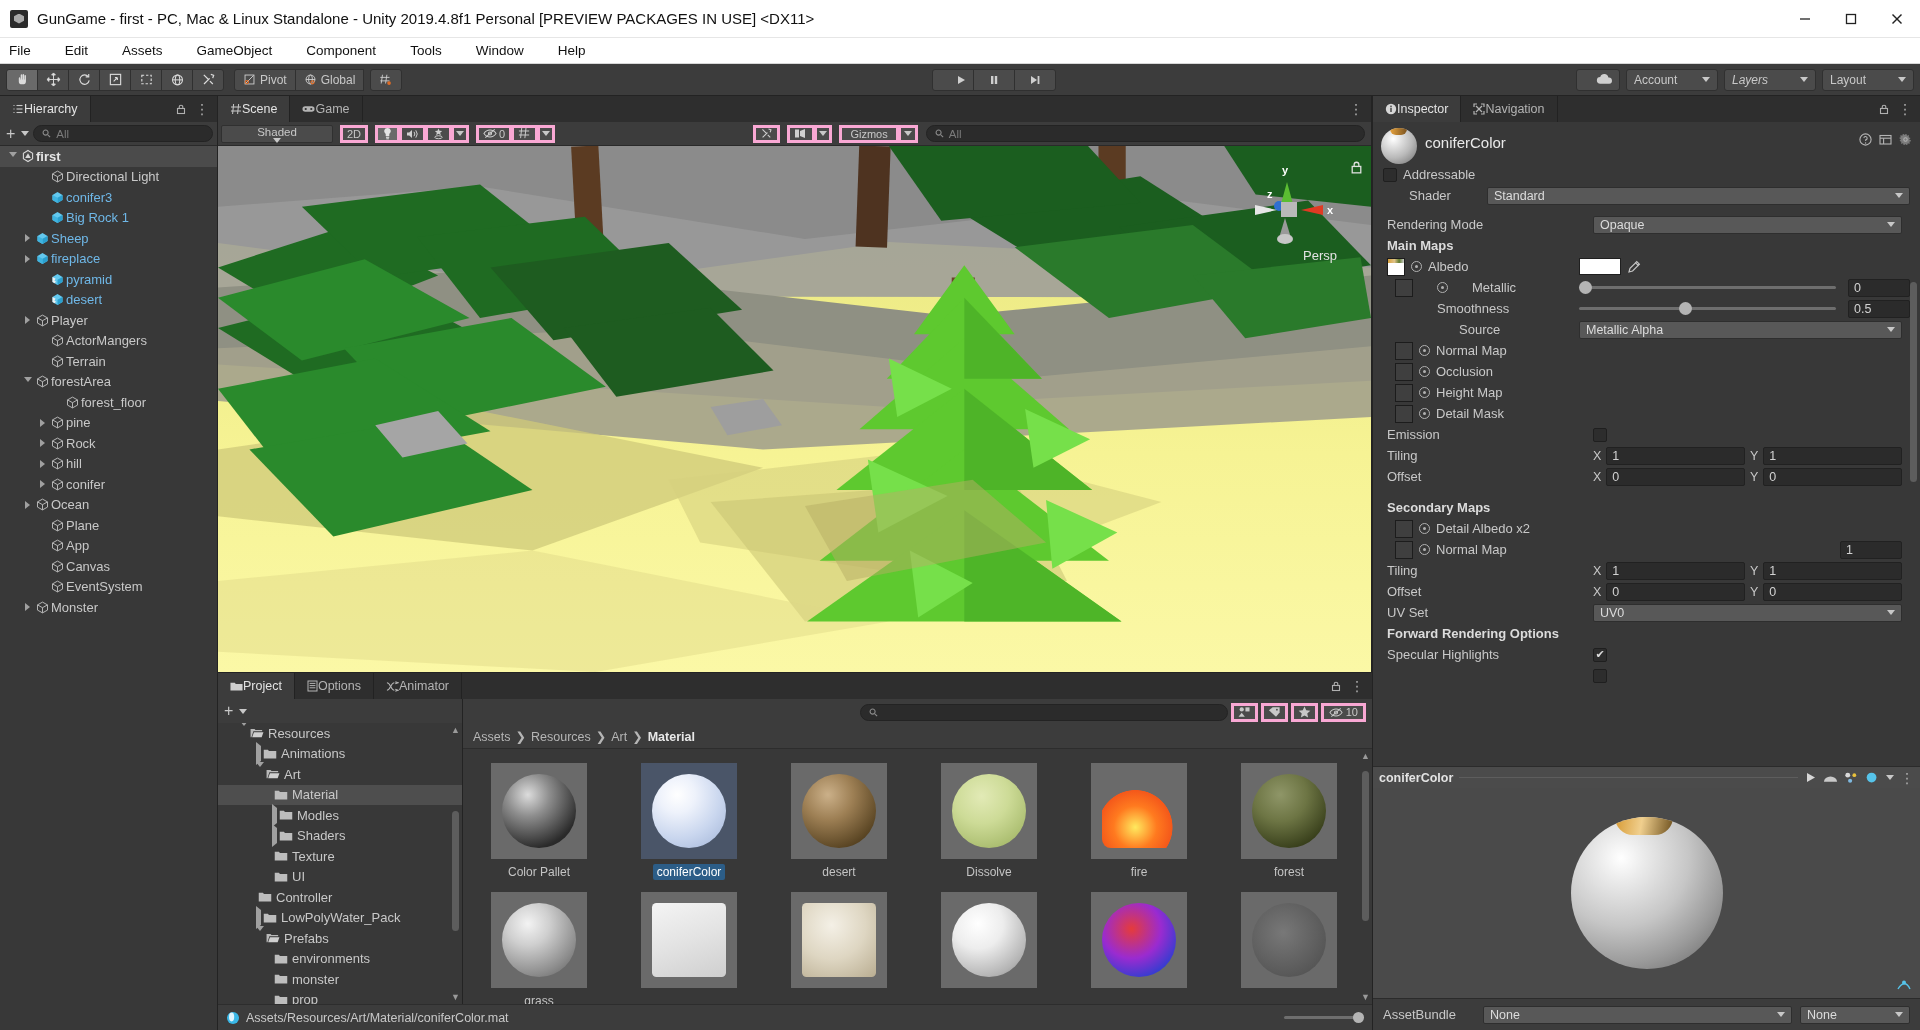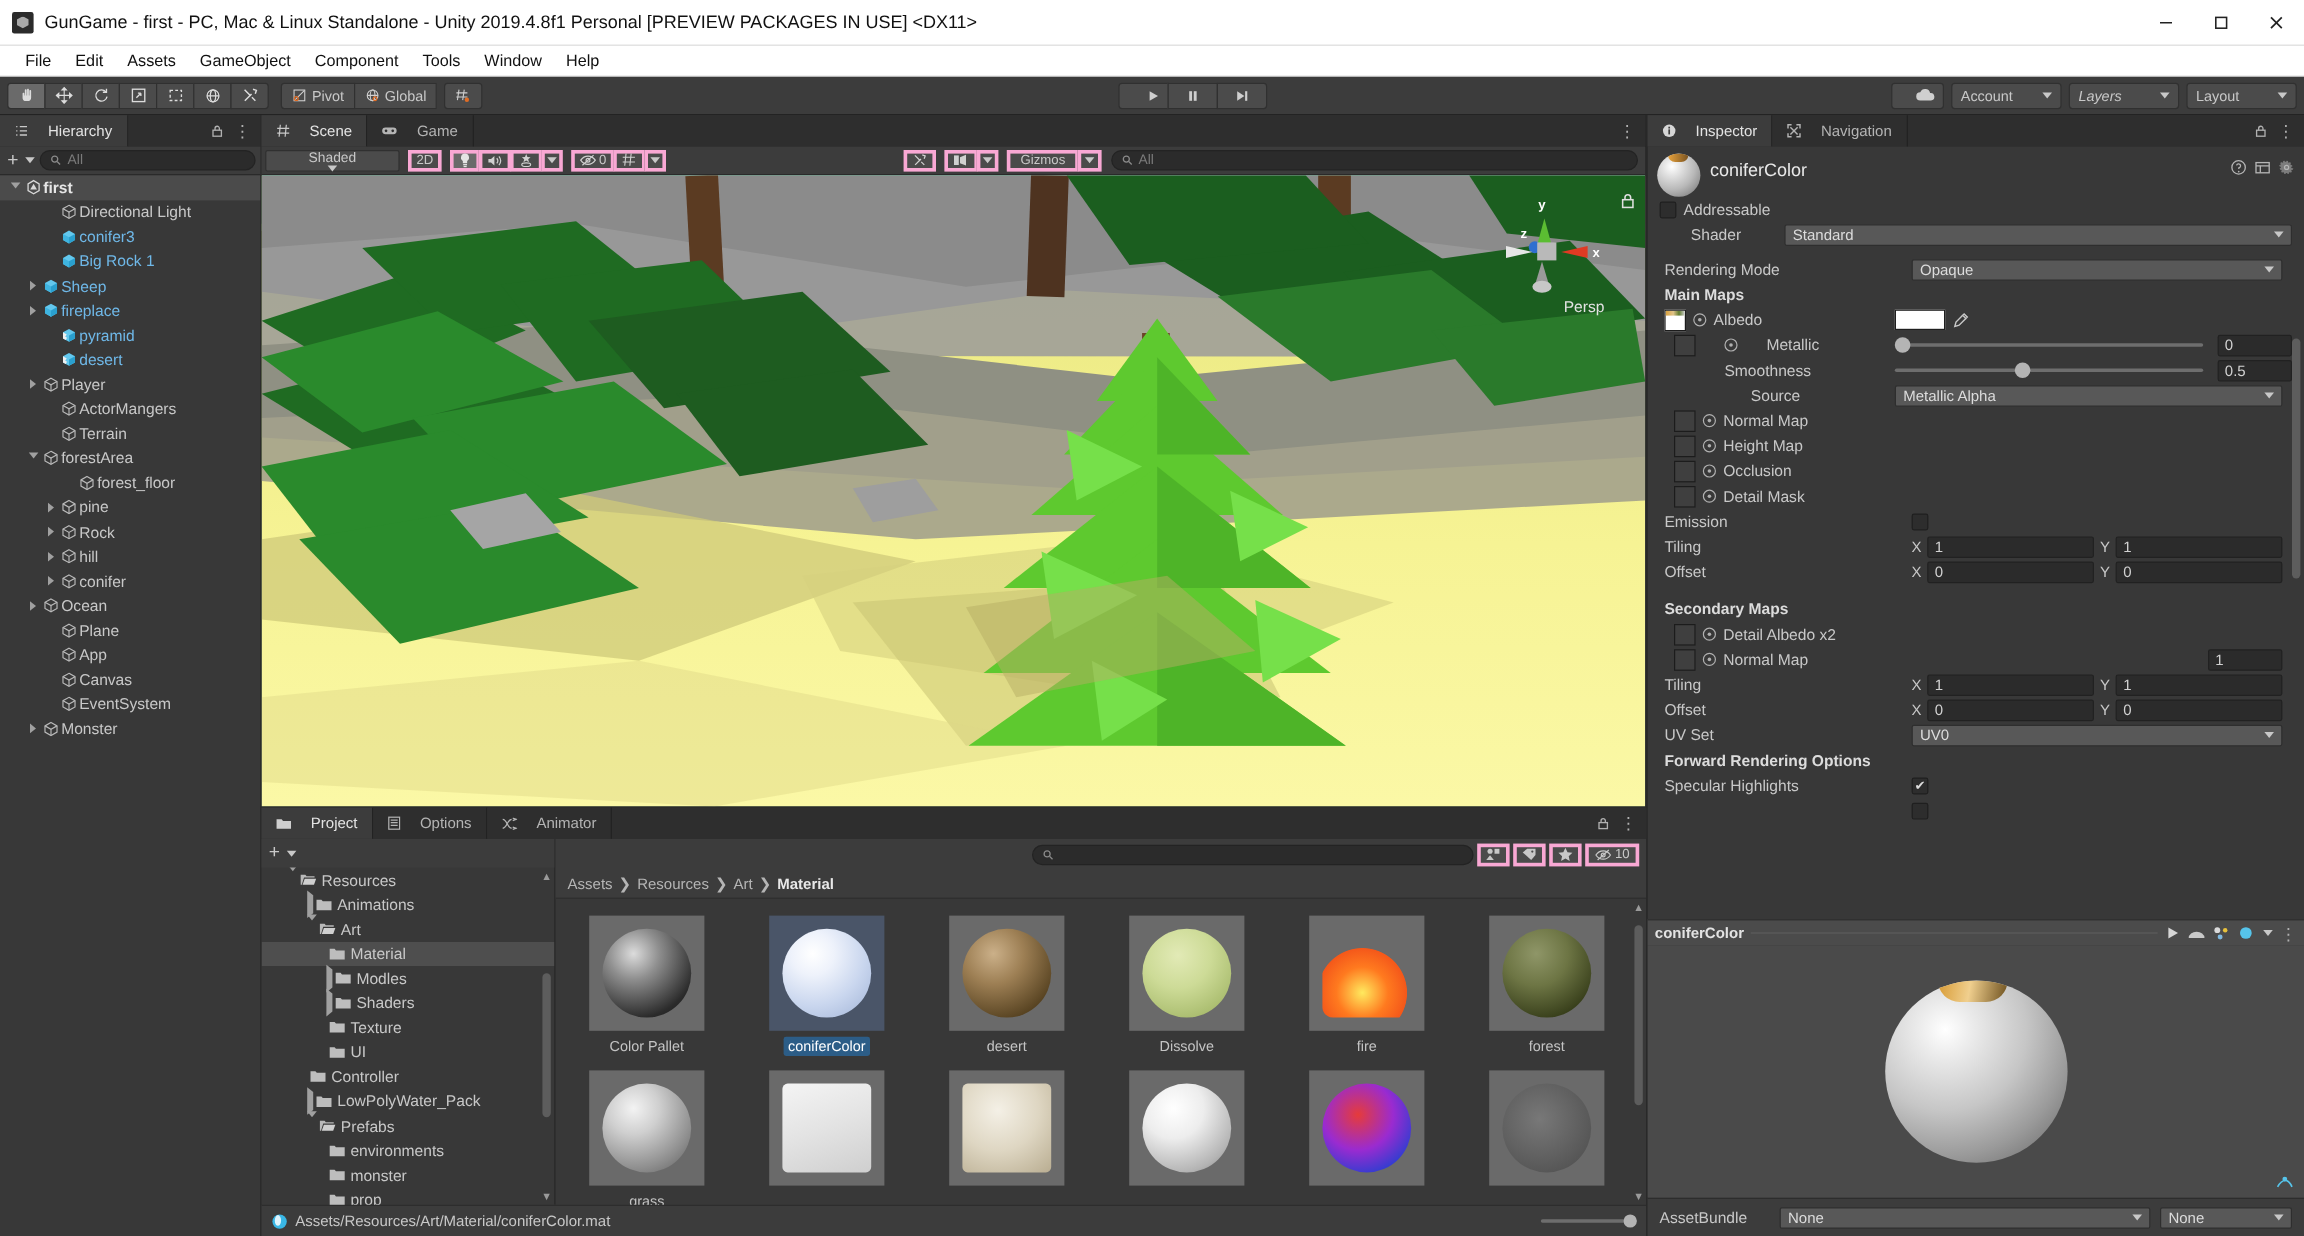--- a/index.html
+++ b/index.html
@@ -27,21 +27,21 @@
     background:#a9a9a9; clip-path: polygon(50% 0,100% 27%,100% 73%,50% 100%,0 73%,0 27%);
   }
   .titlebar .ttl { font-size:15px; color:#111; white-space:nowrap; }
   .titlebar .spacer{ flex:1 1 auto; }
   .wbtn { width:46px; height:38px; display:flex; align-items:center; justify-content:center; color:#222; }
   .wbtn svg{ display:block; }
 
   
   .menubar {
     height:26px; flex:0 0 26px; background:#fff; display:flex; align-items:center;
-    padding-left:12px; gap:2px; border-bottom:1px solid #d7d7d7;
+    padding-left:0; gap:16px; border-bottom:1px solid #d7d7d7;
   }
   .menubar .mi { font-size:13.5px; color:#111; padding:3px 9px; border-radius:2px; cursor:default; }
 
   
   .toolbar {
     height:32px; flex:0 0 32px; background:#3c3c3c; display:flex; align-items:center;
     border-bottom:1px solid #232323; padding:0 6px; gap:0;
   }
   .tgrp { display:flex; align-items:center; margin-right:10px; }
   .tbtn {
@@ -67,21 +67,21 @@
   
   .body { flex:1 1 auto; display:flex; min-height:0; background:#292929; }
 
   
   .panel { background:#383838; display:flex; flex-direction:column; min-height:0; }
   .tabrow {
     height:26px; flex:0 0 26px; background:#2e2e2e; display:flex; align-items:stretch;
     position:relative;
   }
   .tab {
-    display:flex; align-items:center; gap:16px; padding:0 12px; font-size:12.5px;
+    display:flex; align-items:center; gap:0; padding:0 12px; font-size:12.5px;
     color:#b4b4b4; background:#2e2e2e; border-right:1px solid #222;
   }
   .tab.active { background:#3c3c3c; color:#e3e3e3; }
   .tabrow .tabfill { flex:1 1 auto; background:#2e2e2e; display:flex; align-items:center; justify-content:flex-end; padding-right:8px; gap:8px;}
   .kebab { color:#b0b0b0; font-size:14px; letter-spacing:0; line-height:10px; }
 
   
   .hierarchy { width:218px; flex:0 0 218px; border-right:1px solid #232323; }
   .hier-tools {
     height:24px; flex:0 0 24px; background:#3c3c3c; display:flex; align-items:center;
@@ -1360,27 +1360,27 @@
 
         <div class="irow">
           <span class="texslot" style="margin-left:8px;"></span>
           <span class="radio"></span>
           <span class="ilabel">Normal Map</span>
         </div>
 
         <div class="irow">
           <span class="texslot" style="margin-left:8px;"></span>
           <span class="radio"></span>
-          <span class="ilabel">Height Map</span>
+          <span class="ilabel">Occlusion</span>
         </div>
 
         <div class="irow">
           <span class="texslot" style="margin-left:8px;"></span>
           <span class="radio"></span>
-          <span class="ilabel">Occlusion</span>
+          <span class="ilabel">Height Map</span>
         </div>
 
         <div class="irow">
           <span class="texslot" style="margin-left:8px;"></span>
           <span class="radio"></span>
           <span class="ilabel">Detail Mask</span>
         </div>
 
         <div class="irow">
           <span class="ilabel lw">Emission</span>

